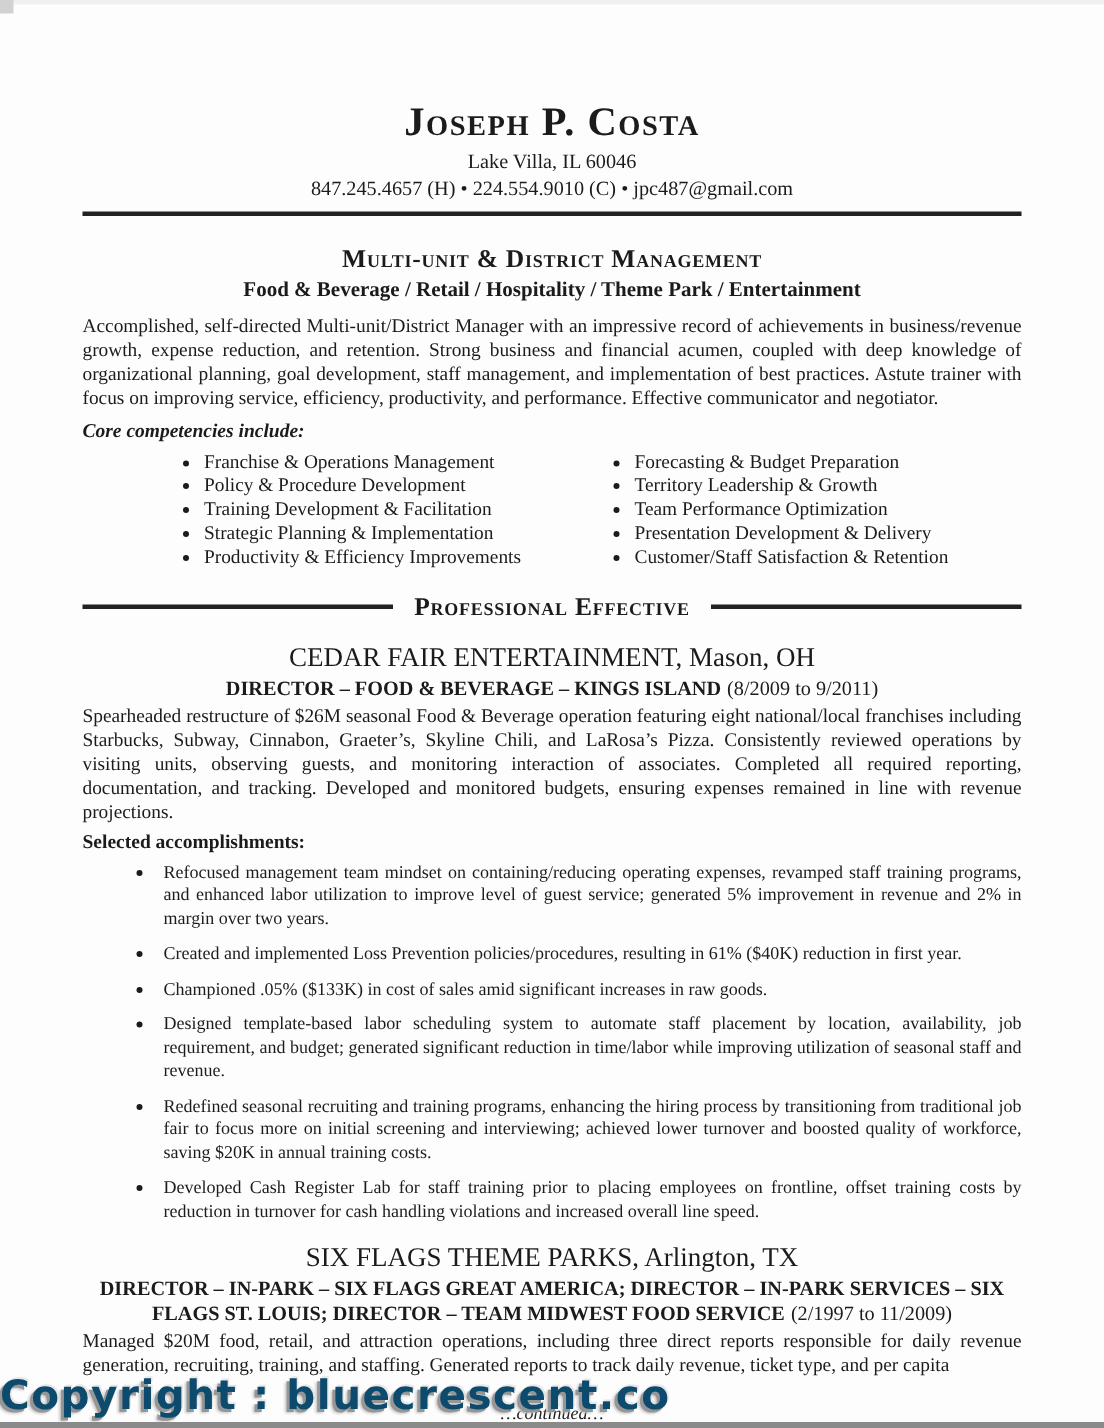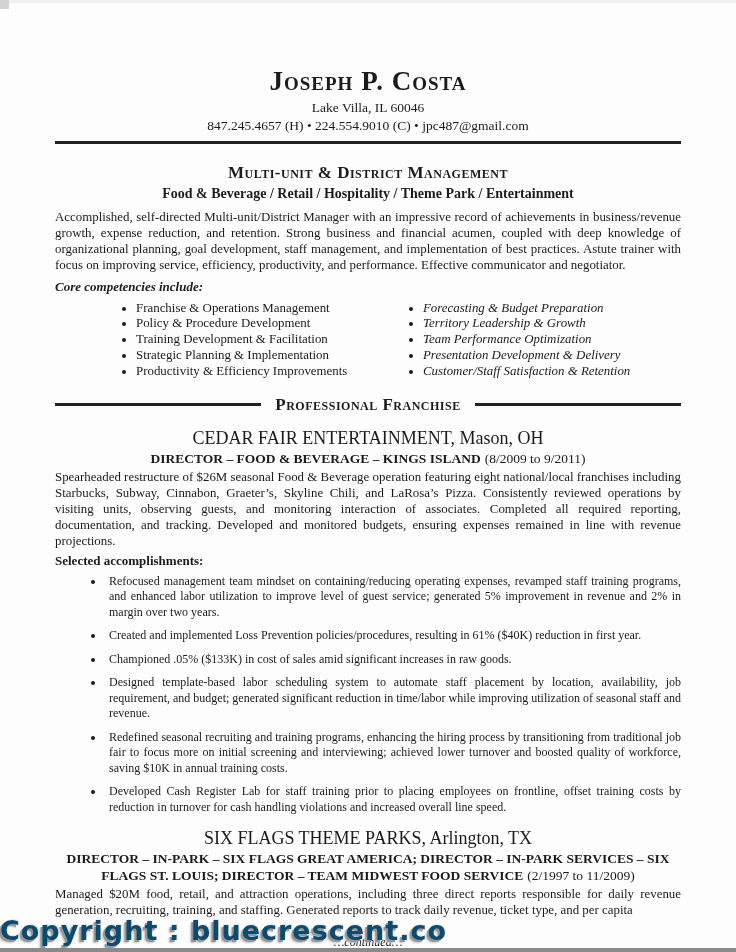--- a/index.html
+++ b/index.html
@@ -42,21 +42,21 @@
   .summary {
     margin-top: 8px;
     font-size: 12.9px;
     line-height: 15.9px;
     text-align: justify;
   }
   .comp-label { font-size: 13px; font-weight: bold; margin-top: 5px; font-style: italic; }
   .comp-cols { display: flex; margin-top: 6px; }
   .comp-cols ul { list-style: disc; font-size: 12.9px; line-height: 15.8px; }
   .comp-left  { margin-left: 63px; width: 247px; padding-left: 18px; }
-  .comp-right { margin-left: 40px; padding-left: 18px; font-style: italic; }
+  .comp-right { margin-left: 40px; padding-left: 18px; }
 
   
   .section-head { display: flex; align-items: center; margin-top: 15px; }
   .section-head .line { flex: 1; border-top: 3px solid #222; }
   .section-title {
     font-size: 17px;
     font-weight: bold;
     font-variant: small-caps;
     letter-spacing: 0.5px;
     padding: 0 14px;
@@ -130,37 +130,37 @@
         <li>Territory Leadership &amp; Growth</li>
         <li>Team Performance Optimization</li>
         <li>Presentation Development &amp; Delivery</li>
         <li>Customer/Staff Satisfaction &amp; Retention</li>
       </ul>
     </div>
   </div>
 
   <div class="section-head">
     <div class="line"></div>
-    <div class="section-title">Professional Franchise</div>
+    <div class="section-title">Professional Effective</div>
     <div class="line"></div>
   </div>
 
   <div class="job1">
     <div class="company">CEDAR FAIR ENTERTAINMENT, Mason, OH</div>
     <div class="job-title-line">
       <span class="jt">DIRECTOR – FOOD &amp; BEVERAGE – KINGS ISLAND</span><span class="dates">(8/2009 to 9/2011)</span>
     </div>
     <p class="job-desc">Spearheaded restructure of $26M seasonal Food &amp; Beverage operation featuring eight national/local franchises including Starbucks, Subway, Cinnabon, Graeter’s, Skyline Chili, and LaRosa’s Pizza. Consistently reviewed operations by visiting units, observing guests, and monitoring interaction of associates. Completed all required reporting, documentation, and tracking. Developed and monitored budgets, ensuring expenses remained in line with revenue projections.</p>
     <div class="sel-label">Selected accomplishments:</div>
     <ul class="accomplishments">
       <li>Refocused management team mindset on containing/reducing operating expenses, revamped staff training programs, and enhanced labor utilization to improve level of guest service; generated 5%  improvement in revenue and 2% in margin over two years.</li>
       <li>Created and implemented Loss Prevention policies/procedures, resulting in 61% ($40K) reduction in first year.</li>
       <li>Championed .05% ($133K) in cost of sales amid significant increases in raw goods.</li>
       <li>Designed template-based labor scheduling system to automate staff placement by location, availability, job requirement, and budget; generated significant reduction in time/labor while improving utilization of seasonal staff and revenue.</li>
-      <li>Redefined seasonal recruiting and training programs, enhancing the hiring process by transitioning from traditional job fair to focus more on initial screening and interviewing; achieved lower turnover and boosted quality of workforce, saving $10K in annual training costs.</li>
+      <li>Redefined seasonal recruiting and training programs, enhancing the hiring process by transitioning from traditional job fair to focus more on initial screening and interviewing; achieved lower turnover and boosted quality of workforce, saving $20K in annual training costs.</li>
       <li>Developed Cash Register Lab for staff training prior to placing employees on frontline, offset training costs by reduction in turnover for cash handling violations and increased overall line speed.</li>
     </ul>
   </div>
 
   <div class="job2">
     <div class="company">SIX FLAGS THEME PARKS, Arlington, TX</div>
     <div class="job-title-line">
       <span class="jt">DIRECTOR – IN-PARK – SIX FLAGS GREAT AMERICA; DIRECTOR – IN-PARK SERVICES – SIX FLAGS ST. LOUIS; DIRECTOR – TEAM MIDWEST FOOD SERVICE</span><span class="dates">(2/1997 to 11/2009)</span>
     </div>
     <p class="job-desc">Managed $20M food, retail, and attraction operations, including three direct reports responsible for daily revenue generation, recruiting, training, and staffing. Generated reports to track daily revenue, ticket type, and per capita</p>

